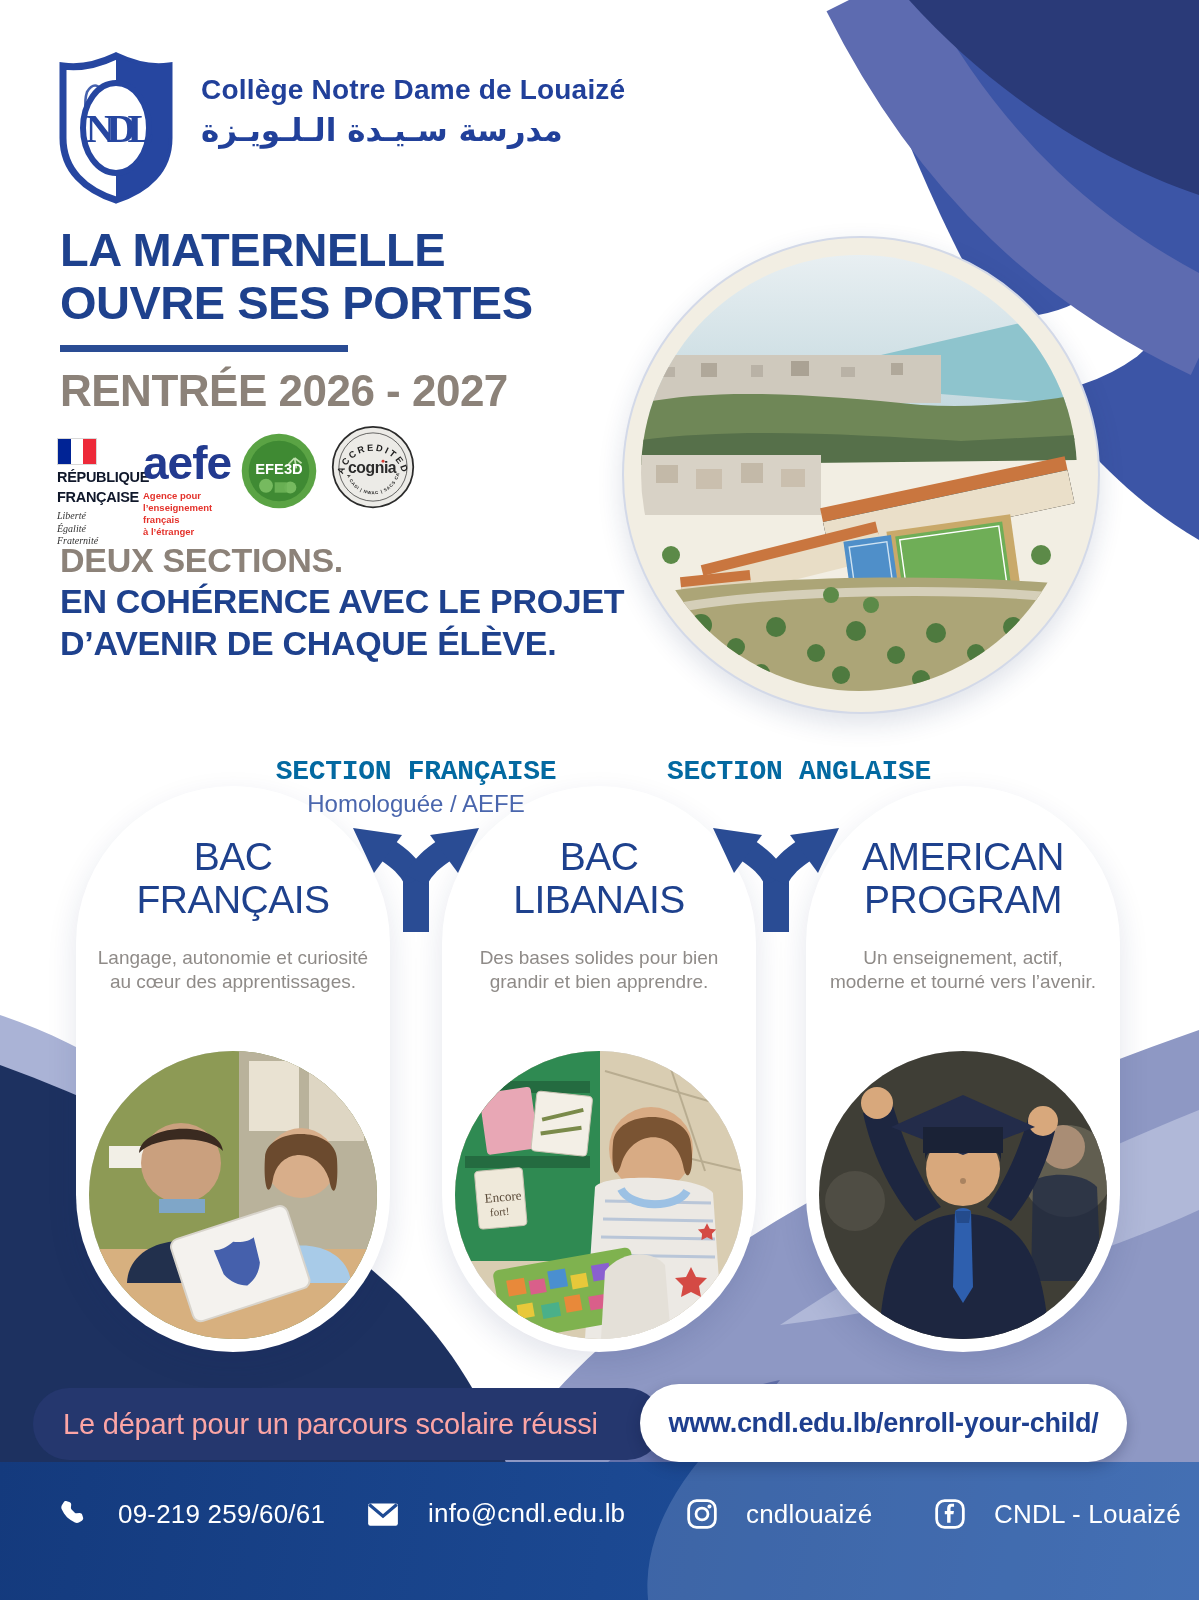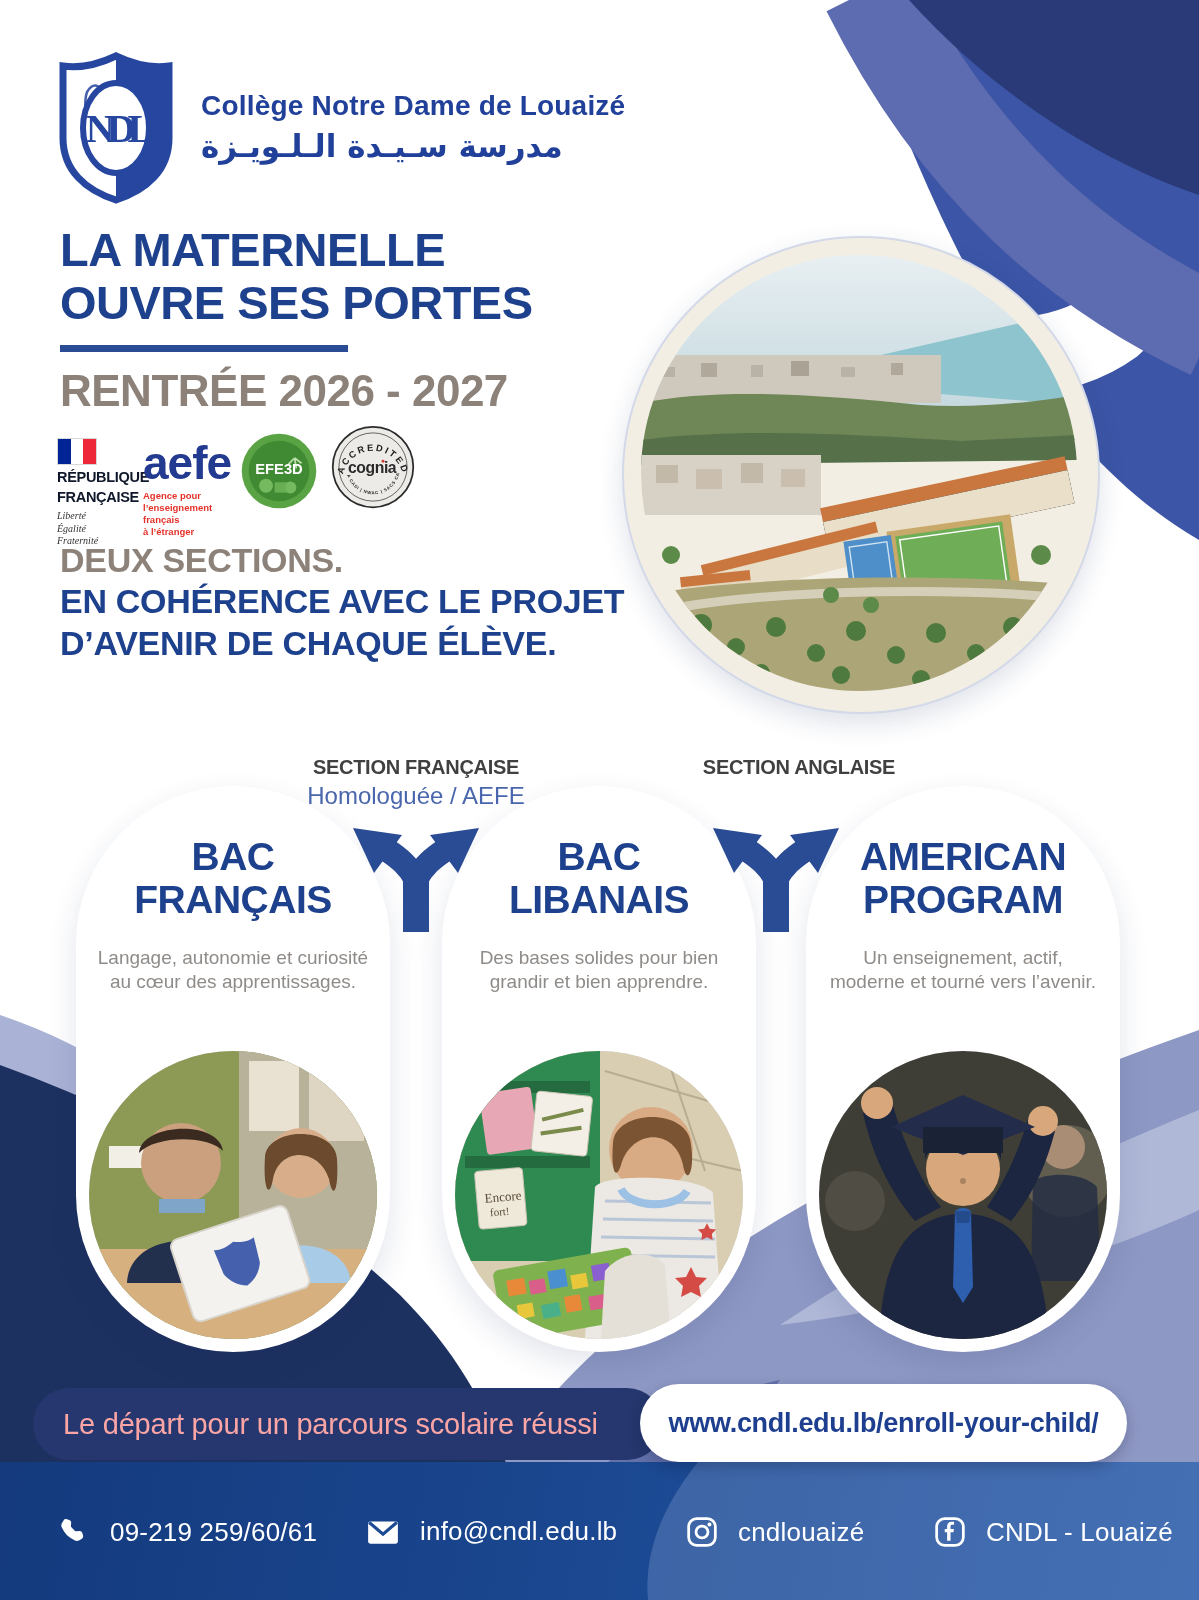--- a/index.html
+++ b/index.html
@@ -10,21 +10,21 @@
     -webkit-font-smoothing:antialiased;
   }
   .abs{position:absolute;}
 
   
   #corner-svg{top:0;right:0;}
 
   
   .logo-block{left:57px;top:52px;display:flex;align-items:flex-start;gap:26px;}
   .school-names{padding-top:22px;}
-  .school-name-fr{font-size:28px;font-weight:700;color:#21409a;letter-spacing:.2px;margin-top:16px;}
+  .school-name-fr{font-size:28px;font-weight:700;color:#21409a;letter-spacing:.2px;}
   .school-name-ar{font-size:31px;font-weight:700;color:#21409a;direction:rtl;text-align:left;
     font-family:"DejaVu Sans",sans-serif;margin-top:6px;}
 
   
   .hero{left:60px;top:224px;}
   .hero-line{font-size:47px;font-weight:800;color:#1e418d;line-height:1.12;letter-spacing:-.5px;}
   .hero-divider{width:288px;height:7px;background:#2a4c94;margin:16px 0 14px 0;}
   .hero-subtitle{font-size:44px;font-weight:800;color:#8c8279;letter-spacing:-.5px;}
 
   
@@ -46,47 +46,47 @@
 
   
   .intro{left:60px;top:540px;}
   .intro div{font-size:34px;font-weight:800;line-height:1.22;letter-spacing:-.3px;}
   .intro-gray{color:#8c8279;}
   .intro-blue{color:#1e418d;}
 
   
   .card{width:314px;height:566px;top:786px;border-radius:157px;background:#fff;
     box-shadow:0 12px 30px rgba(25,45,95,.12);z-index:3;}
-  .card-title{margin-top:50px;text-align:center;font-size:39px;font-weight:700;color:#1e418d;line-height:1.1;letter-spacing:-.5px;}
+  .card-title{margin-top:50px;text-align:center;font-size:39px;font-weight:400;color:#1e418d;line-height:1.1;letter-spacing:-.5px;}
   .card-desc{margin-top:24px;text-align:center;font-size:19px;color:#8f8b88;line-height:1.3;padding:0 20px;}
   .card-photo{position:absolute;left:13px;bottom:13px;width:288px;height:288px;border-radius:50%;overflow:hidden;background:#ccc;}
 
   
   .sec-header{top:756px;width:360px;text-align:center;z-index:4;}
-  .sec-title{font-size:20px;font-weight:800;color:#404040;letter-spacing:-.3px;}
+  .sec-title{font-size:28px;font-weight:800;color:#0369a1;letter-spacing:-.3px;font-family:Liberation Mono, monospace;}
   .sec-sub{font-size:24px;font-weight:500;color:#4a66ad;margin-top:3px;}
   .fork{z-index:4;}
 
   
   #waves-svg{left:0;top:960px;z-index:1;}
 
   
   .cta-capsule{left:33px;top:1388px;width:630px;height:72px;border-radius:36px;background:#25376e;
     display:flex;align-items:center;padding-left:30px;box-sizing:border-box;z-index:5;}
   .cta-tagline{font-size:29px;color:#fca5a5;font-weight:500;letter-spacing:-.2px;}
   .cta-pill{left:640px;top:1384px;width:487px;height:78px;border-radius:39px;background:#ffffff;
     display:flex;align-items:center;justify-content:center;z-index:6;box-shadow:0 5px 14px rgba(10,20,50,.25);cursor:pointer;}
   .cta-url{font-size:27px;font-weight:800;color:#1e3f8f;letter-spacing:-.3px;}
 
   
   .footer{left:0;top:1462px;width:1199px;height:138px;
     background:linear-gradient(100deg,#143a7d 0%,#1c4a94 58%,#2457a5 100%);overflow:hidden;z-index:4;}
   .footer-swoosh{position:absolute;right:-140px;top:-150px;width:700px;height:430px;border-radius:50%;
     background:rgba(150,175,220,.28);transform:rotate(-16deg);}
-  .footer-item{position:absolute;top:54px;display:flex;align-items:center;gap:20px;cursor:pointer;justify-content:space-between;}
+  .footer-item{position:absolute;top:36px;display:flex;align-items:center;gap:28px;cursor:pointer;justify-content:space-between;}
   .footer-label{font-size:26px;color:#ffffff;font-weight:400;letter-spacing:.2px;}
 </style>
 </head>
 <body>
 
 <div class="poster">
 
   <svg id="corner-svg" class="abs" width="420" height="560" viewBox="0 0 420 560">
     <path d="M76,0 C190,330 300,470 420,540 L420,0 Z" fill="#3c55a6"></path>
     <path d="M-20,300 C140,360 260,380 335,325" stroke="#ffffff" stroke-width="78" fill="none" stroke-linecap="round"></path>

